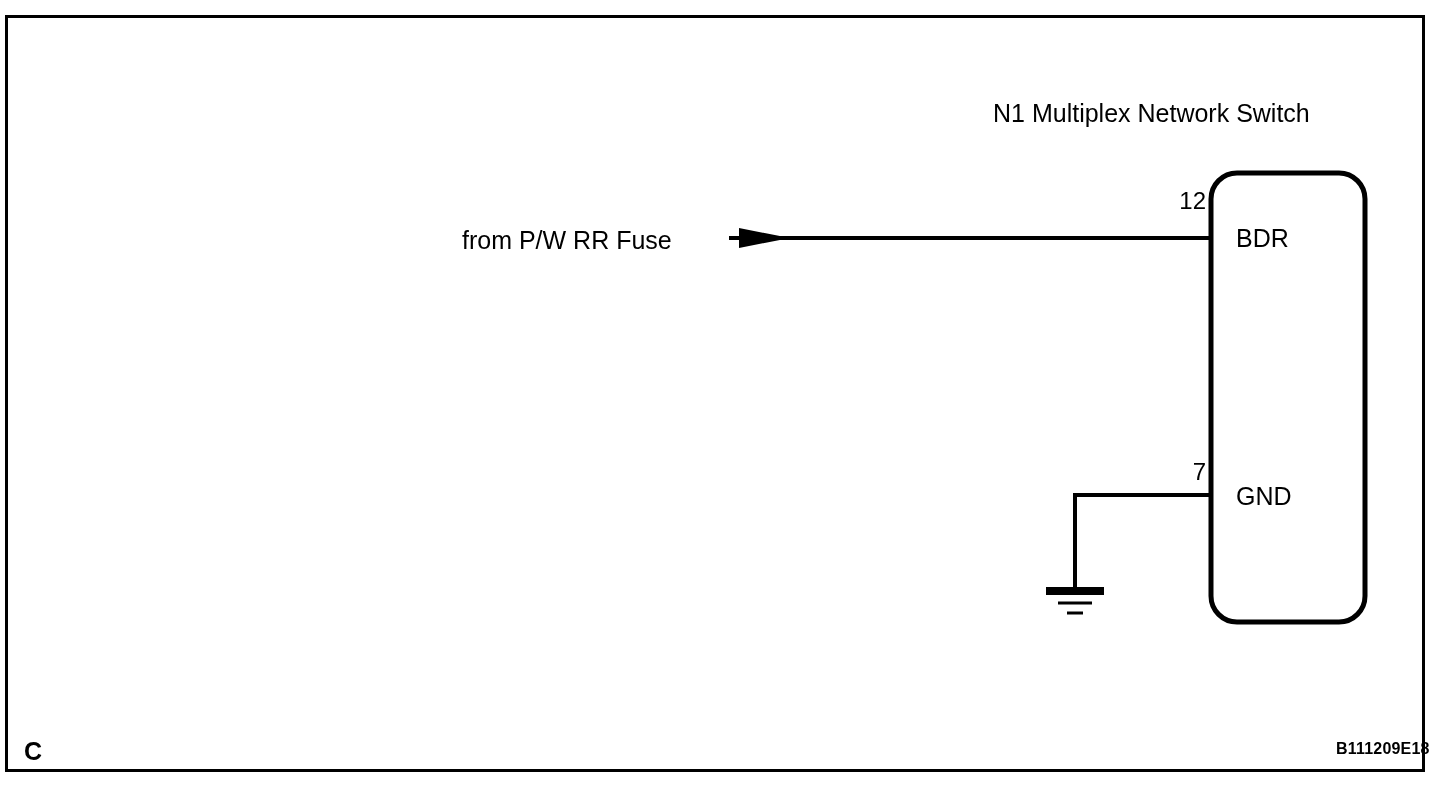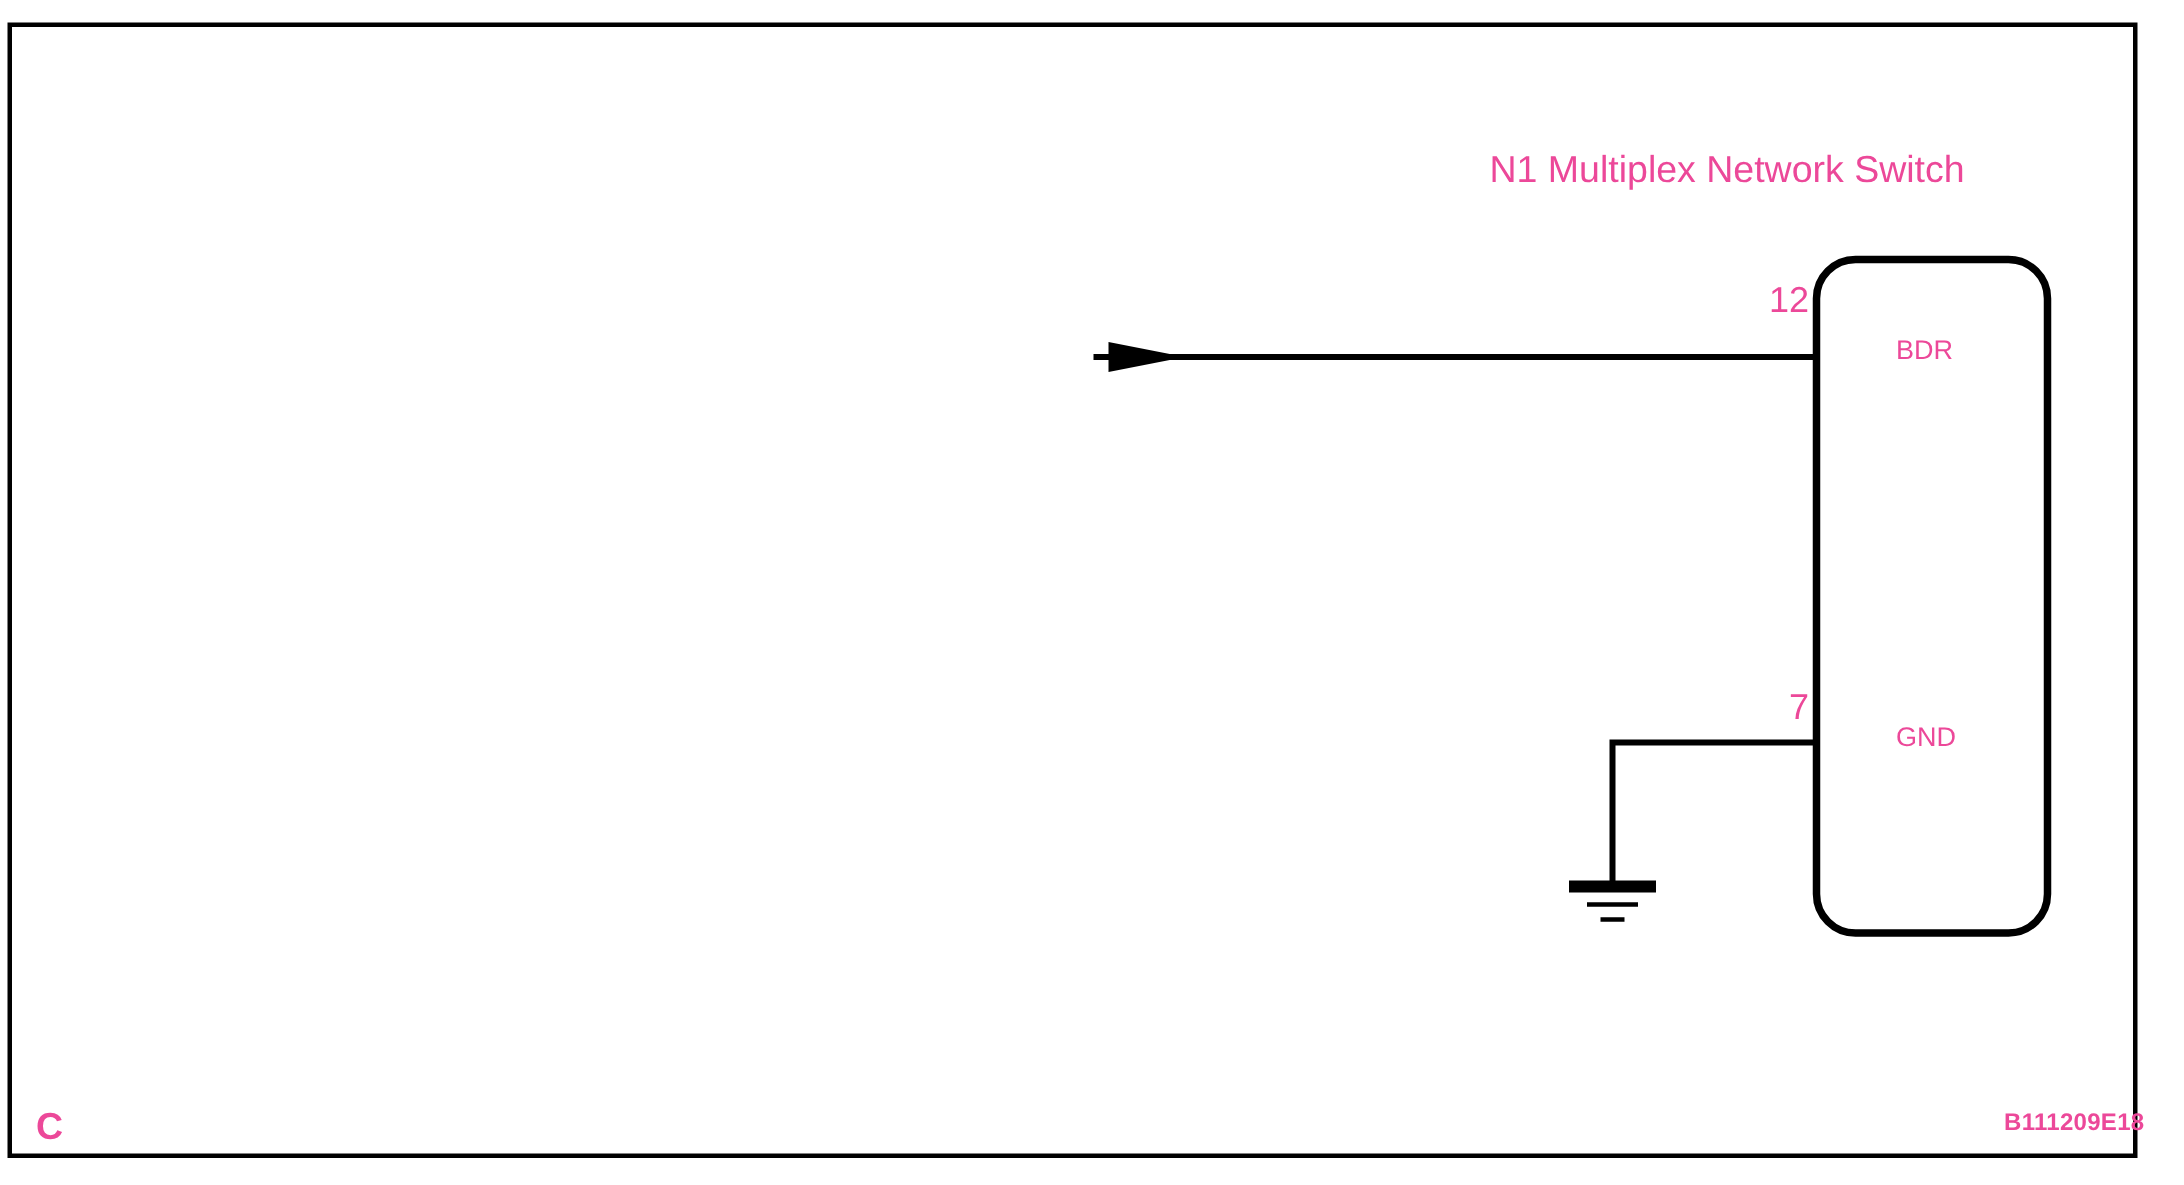--- a/index.html
+++ b/index.html
@@ -6,21 +6,21 @@
     margin: 0;
     padding: 0;
     background: #ffffff;
   }
   #page {
     position: relative;
     width: 1456px;
     height: 790px;
     background: #ffffff;
     font-family: "Liberation Sans", sans-serif;
-    color: #ec4899;
+    color: #000000;
     overflow: hidden;
   }
 
   
   #frame {
     position: absolute;
     left: 5px;
     top: 15px;
     width: 1420px;
     height: 757px;
@@ -66,22 +66,22 @@
     top: 186px;
     width: 86px;
   }
   #pin-number-7  {
     left: 1120px;
     top: 457px;
     width: 86px;
   }
 
   .pin-name {
-    left: 1264px;
-    font-size: 18px;
+    left: 1236px;
+    font-size: 25px;
   }
   #pin-name-bdr { top: 222px; }
   #pin-name-gnd { top: 480px; text-align: center; }
 
   #sheet-marker {
     left: 24px;
     top: 735px;
     font-size: 25px;
     font-weight: bold;
   }
@@ -115,20 +115,21 @@
       <line x1="1046" y1="591" x2="1104" y2="591" stroke="#000000" stroke-width="8"></line>
       <line x1="1058" y1="603" x2="1092" y2="603" stroke="#000000" stroke-width="3"></line>
       <line x1="1067" y1="613" x2="1083" y2="613" stroke="#000000" stroke-width="3"></line>
     </g>
   </svg>
 
   <div class="txt" id="component-title">
     <div>N1 Multiplex Network Switch</div>
   </div>
 
+  <div class="txt" id="source-label">from P/W RR Fuse</div>
 
   <div class="txt pin-number" id="pin-number-12">12</div>
   <div class="txt pin-number" id="pin-number-7">7</div>
 
   <div class="txt pin-name" id="pin-name-bdr">BDR</div>
   <div class="txt pin-name" id="pin-name-gnd">GND</div>
 
   <div class="txt" id="sheet-marker">C</div>
 
   <div class="txt" id="figure-code">B111209E18</div>

